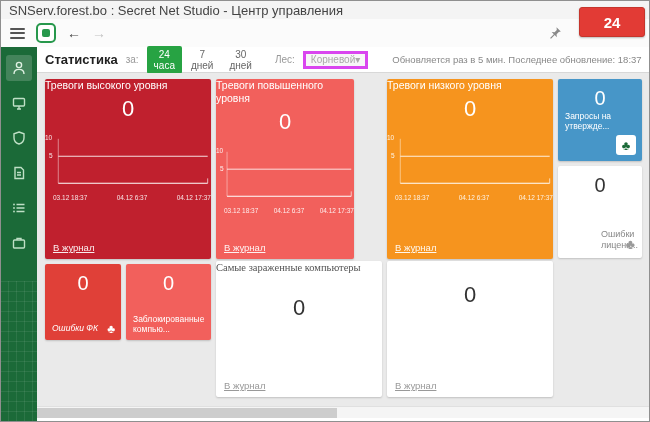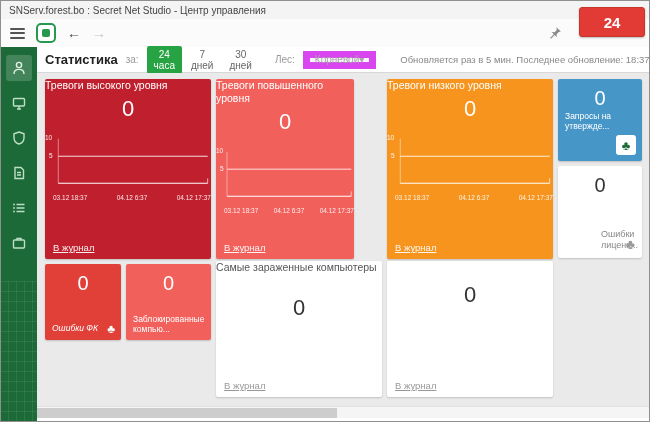--- a/index.html
+++ b/index.html
@@ -1,42 +1,42 @@
 <!DOCTYPE html>
 <html><head>
 <meta charset="utf-8">
 <style>
   html,body{margin:0;padding:0;background:#d8d8d8;}
   body{width:650px;height:422px;font-family:"Liberation Sans","DejaVu Sans",sans-serif;overflow:hidden;}
   .window{position:relative;width:650px;height:422px;background:#fff;border:1px solid #8f8f8f;box-sizing:border-box;overflow:hidden;}
 
   
   .titlebar{position:absolute;left:0;top:0;right:0;height:18px;background:#f4f4f4;display:flex;align-items:center;padding-left:8px;box-sizing:border-box;}
-  .titlebar-text{font-size:10px;color:#444;white-space:nowrap;}
+  .titlebar-text{font-size:13px;color:#444;white-space:nowrap;}
 
   
   .navrow{position:absolute;left:0;top:18px;right:0;height:28px;background:#fbfbfb;display:flex;align-items:center;gap:11px;padding-left:9px;box-sizing:border-box;}
   .hamburger{width:15px;cursor:pointer;}
   .hamburger div{height:2px;background:#555;margin:2.5px 0;border-radius:1px;}
   .app-logo{width:20px;height:20px;border:2px solid #27984c;border-radius:5px;display:flex;align-items:center;justify-content:center;box-sizing:border-box;background:#fff;}
   .app-logo-inner{width:8px;height:8px;background:#27984c;border-radius:2px;}
   .nav-arrow{font-size:14px;color:#444;cursor:pointer;line-height:1;}
   .nav-arrow.fwd{color:#c3c3c3;}
   .pin{position:absolute;right:86px;top:6px;width:16px;height:16px;cursor:pointer;}
   .badge{position:absolute;right:4px;top:6px;width:64px;height:28px;background:#e23b35;border:1px solid #c5352c;border-radius:3px;color:#fff;font-size:15px;font-weight:bold;display:flex;align-items:center;justify-content:center;box-shadow:0 1px 2px rgba(0,0,0,.25);z-index:20;cursor:pointer;margin-left:12px;}
 
   
   .statsbar{position:absolute;left:36px;top:46px;right:0;height:26px;background:#fff;border-bottom:1px solid #d8d8d8;display:flex;align-items:center;gap:8px;padding:0 8px;box-sizing:border-box;}
   .stats-title{font-size:13px;font-weight:bold;color:#222;}
   .muted{font-size:10px;color:#999;}
   .segmented{display:flex;align-items:center;gap:2px;}
   .seg{font-family:inherit;font-size:10px;border:none;background:transparent;color:#666;padding:3px 7px;border-radius:2px;cursor:pointer;}
   .seg.selected{background:#27a343;color:#fff;}
   .vsep{width:1px;height:16px;background:#e2e2e2;}
-  .dropdown{display:flex;align-items:center;justify-content:space-between;width:92px;height:18px;border:7px solid #d946ef;background:#f7f7f7;padding:0 5px;box-sizing:border-box;color:#a8a8a8;font-size:10px;cursor:default;}
+  .dropdown{display:flex;align-items:center;justify-content:space-between;width:92px;height:18px;border:3px solid #d946ef;background:#f7f7f7;padding:0 5px;box-sizing:border-box;color:#a8a8a8;font-size:10px;cursor:default;}
   .refresh-icon{width:13px;height:13px;cursor:pointer;}
   .refresh-text{font-size:9.5px;color:#888;white-space:nowrap;}
   .spacer{flex:1;}
 
   
   .sidebar{position:absolute;left:0;top:46px;bottom:0;width:36px;background:#1b6a38;display:flex;flex-direction:column;align-items:center;padding-top:8px;box-sizing:border-box;gap:9px;z-index:5;}
   .side-item{width:26px;height:26px;border-radius:3px;display:flex;align-items:center;justify-content:center;cursor:pointer;flex:none;}
   .side-item.selected{background:rgba(255,255,255,.18);}
   .side-item svg{width:16px;height:16px;display:block;}
   .circuit{position:absolute;bottom:0;left:0;width:36px;height:140px;pointer-events:none;background:
@@ -47,21 +47,21 @@
   .content{position:absolute;left:36px;top:72px;right:0;height:333px;background:#eaeaea;overflow:hidden;}
   .card{position:absolute;border-radius:2px;box-shadow:0 1px 2px rgba(0,0,0,.18);padding:0;box-sizing:border-box;cursor:pointer;}
   .c-high{background:#c0202e;}
   .c-salmon{background:#f2605c;}
   .c-orange{background:#f6941e;}
   .c-blue{background:#4796c8;}
   .c-red{background:#e04038;}
   .c-white{background:#ffffff;}
 
   .card-title{font-size:10.5px;color:#fff;line-height:1.25;}
-  .card-title.dark{color:#555;}
+  .card-title.dark{color:#555;font-family:Liberation Serif, serif;}
   .card-value{font-size:22px;color:#fff;text-align:center;margin-top:5px;line-height:1.1;}
   .card-value.dark{color:#333;}
   .plain-value{margin-top:22px;}
 
   .mini-chart{position:relative;margin-top:12px;height:68px;}
   .chart-svg{position:absolute;left:0;top:0;width:100%;height:56px;}
   .ytick{position:absolute;font-size:6.5px;color:rgba(255,255,255,.9);line-height:1;}
   .yt10{left:0;top:2px;}
   .yt5{left:4px;top:20px;}
   .xticks{position:absolute;left:8px;right:0;bottom:0;display:flex;justify-content:space-between;font-size:6.5px;color:rgba(255,255,255,.88);}

